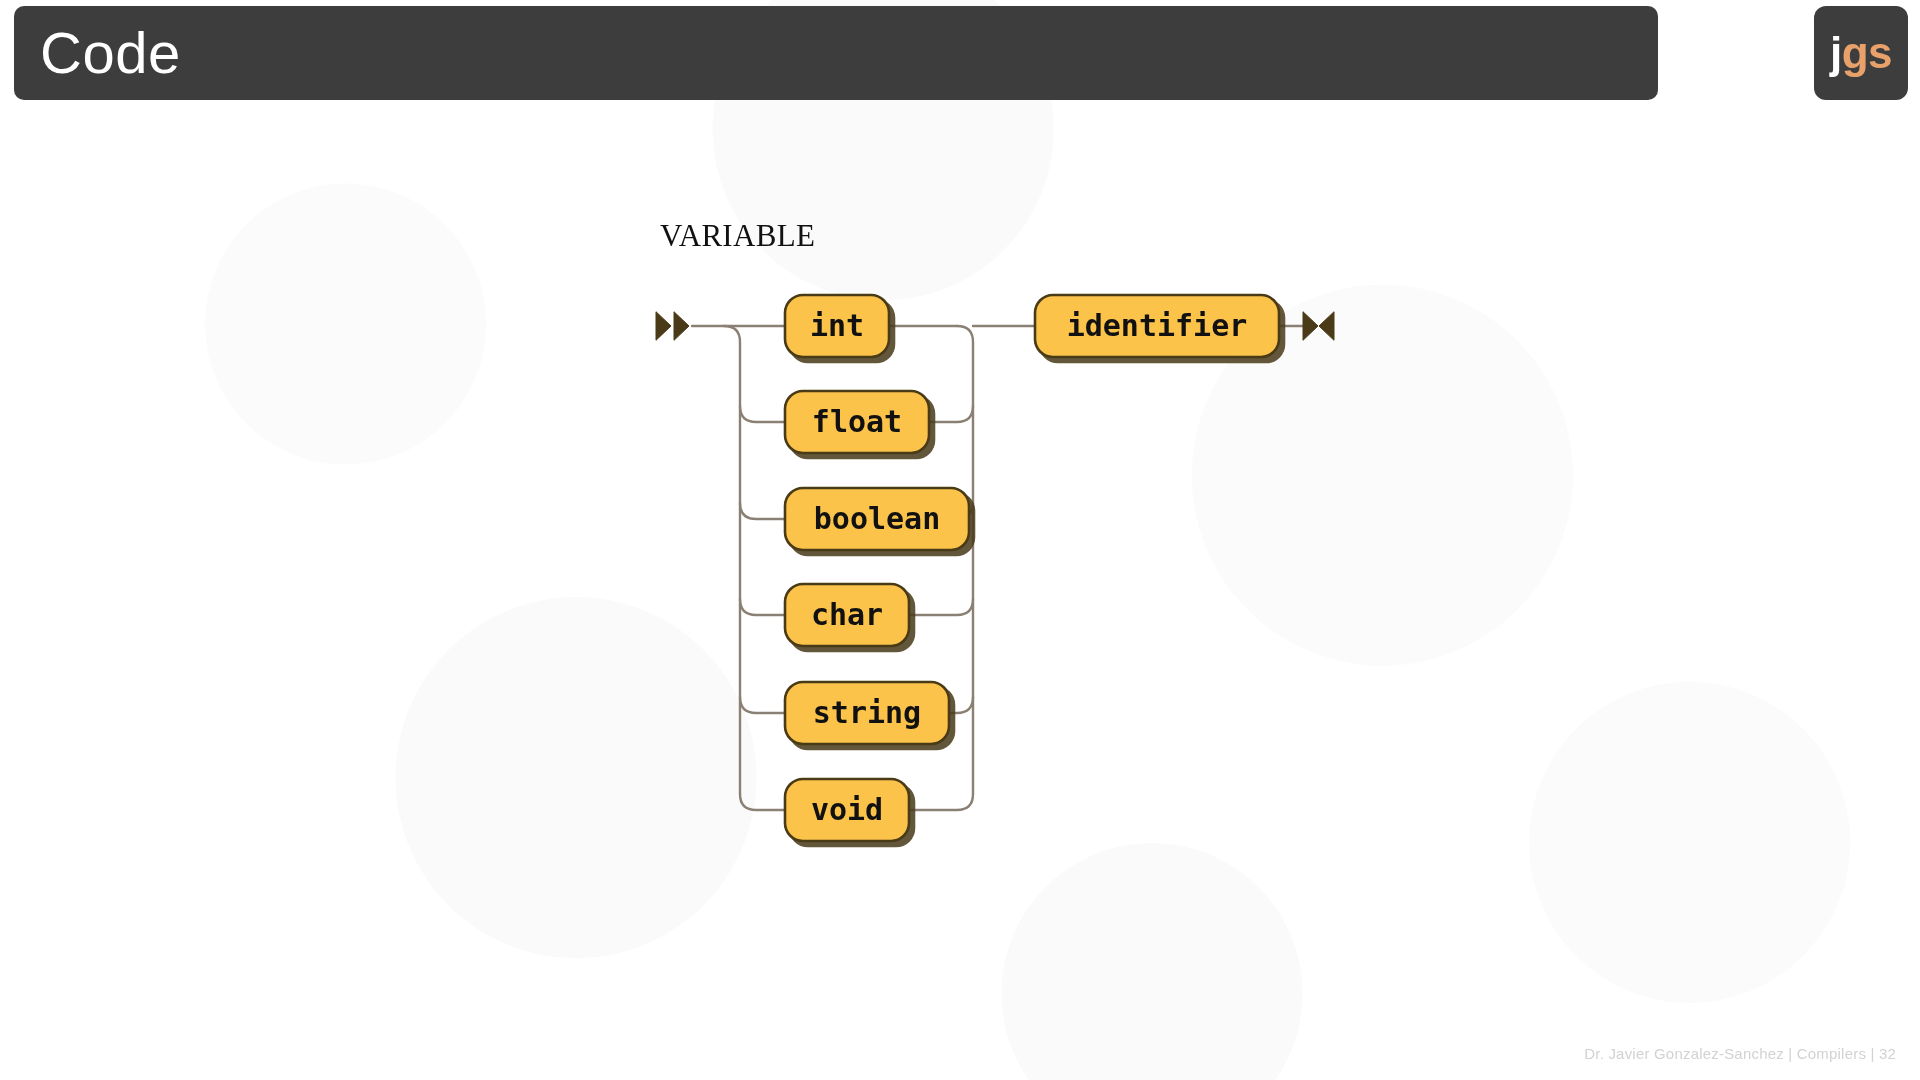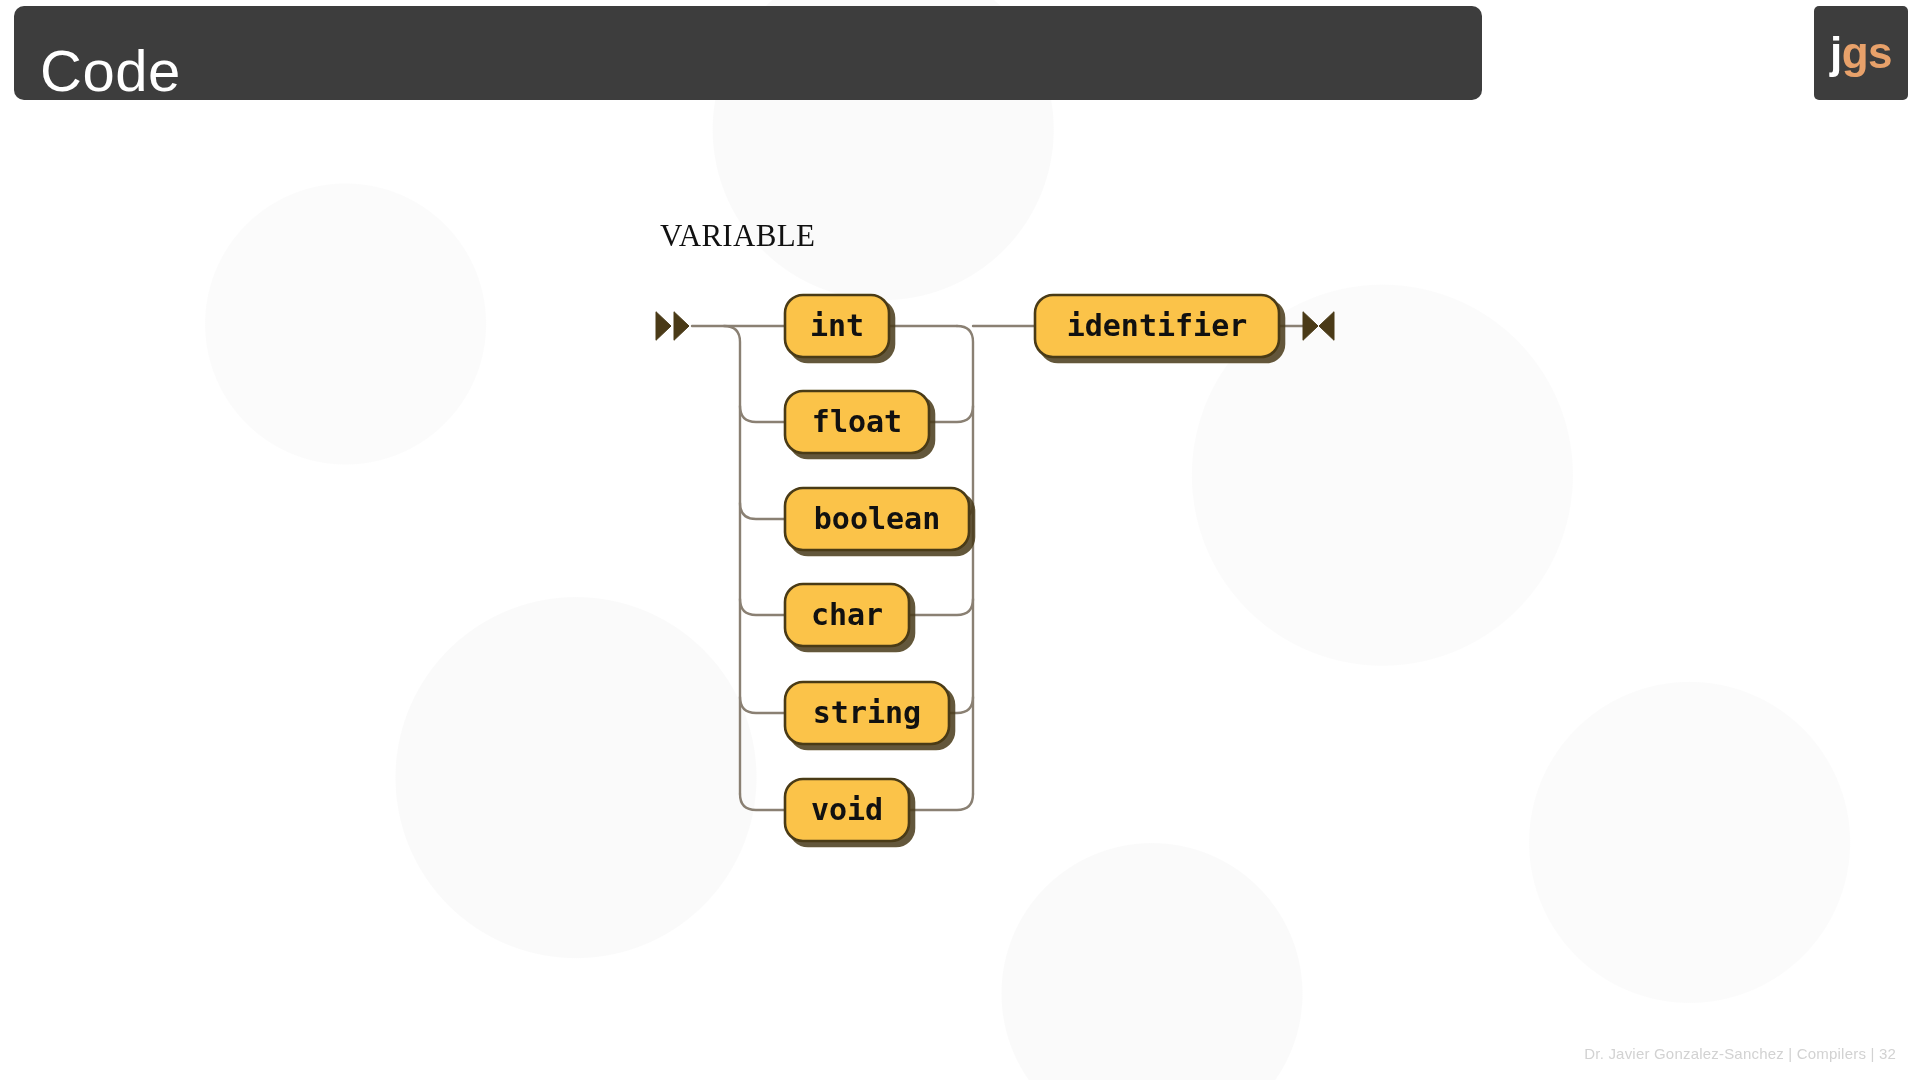--- a/index.html
+++ b/index.html
@@ -30,45 +30,45 @@
       radial-gradient(circle at 60% 92%, #fafafa 0 150px, transparent 151px);
     pointer-events: none;
     z-index: 0;
   }
 
   
   .title-bar {
     position: absolute;
     left: 14px;
     top: 6px;
-    width: 1468px;
+    width: 1644px;
     height: 94px;
     background: #3d3d3d;
     border-radius: 10px;
     display: flex;
-    align-items: flex-end;
+    align-items: center;
     z-index: 2;
   }
   .title-text {
     color: #ffffff;
     font-size: 58px;
     font-weight: 400;
     letter-spacing: 0.5px;
     margin-left: 26px;
     line-height: 1;
   }
 
   .logo-box {
     position: absolute;
     left: 1814px;
     top: 6px;
     width: 94px;
     height: 94px;
     background: #3d3d3d;
-    border-radius: 5px;
+    border-radius: 12px;
     display: flex;
     align-items: center;
     justify-content: center;
     z-index: 2;
   }
   .logo-text {
     font-size: 44px;
     font-weight: 700;
     line-height: 1;
     letter-spacing: -0.5px;

